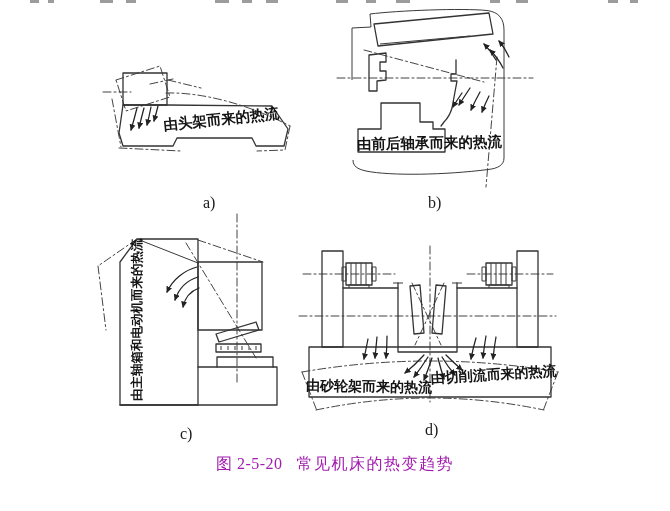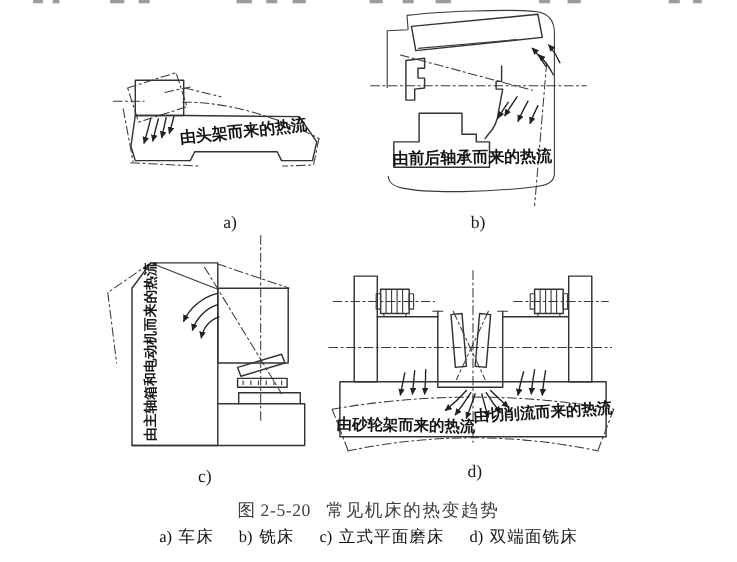--- a/index.html
+++ b/index.html
@@ -7,21 +7,21 @@
         font-family:"Liberation Serif","DejaVu Serif",serif;color:#1a1a1a;}
   .frag{position:absolute;top:0;height:3px;background:#4a4a4a;opacity:.55;}
   svg.panel{position:absolute;overflow:visible;}
   .ln{stroke:#333;fill:none;stroke-width:1.3;stroke-linejoin:round;stroke-linecap:round;}
   .thin{stroke:#3a3a3a;fill:none;stroke-width:1;stroke-linejoin:round;}
   .dd{stroke:#3a3a3a;fill:none;stroke-width:.95;stroke-dasharray:8 3 2 3;stroke-linecap:round;}
   .arrow{stroke:#222;fill:none;stroke-width:1.25;stroke-linecap:round;}
   svg text{font-family:"Liberation Serif","DejaVu Serif",serif;fill:#141414;font-weight:600;}
   .panel-letter{position:absolute;font-size:16px;color:#1a1a1a;}
   .caption{position:absolute;top:454px;left:0;width:670px;text-align:center;
-           font-size:16px;letter-spacing:1.5px;color:#404040;}
+           font-size:16px;letter-spacing:1.5px;color:#a21caf;}
   .caption .num{margin-right:14px;letter-spacing:.5px;}
   .legend{position:absolute;top:479px;left:0;width:670px;text-align:center;
           font-size:15px;letter-spacing:1px;color:#141414;}
   .legend-item{margin:0 9px;white-space:nowrap;}
   .legend-item .k{margin-right:6px;letter-spacing:0;}
 </style>
 </head>
 <body>
 
 <div class="page">
@@ -223,20 +223,14 @@
 
   <div class="panel-letter" style="left:203px;top:194px;">a)</div>
   <div class="panel-letter" style="left:428px;top:194px;">b)</div>
   <div class="panel-letter" style="left:180px;top:425px;">c)</div>
   <div class="panel-letter" style="left:425px;top:421px;">d)</div>
 
   <div class="caption">
     <span class="num">图 2-5-20</span><span>常见机床的热变趋势</span>
   </div>
 
-  <div class="legend">
-    <span class="legend-item"><span class="k">a)</span><span>车床</span></span>
-    <span class="legend-item"><span class="k">b)</span><span>铣床</span></span>
-    <span class="legend-item"><span class="k">c)</span><span>立式平面磨床</span></span>
-    <span class="legend-item"><span class="k">d)</span><span>双端面铣床</span></span>
-  </div>
 
 </div>
 
 </body></html>

